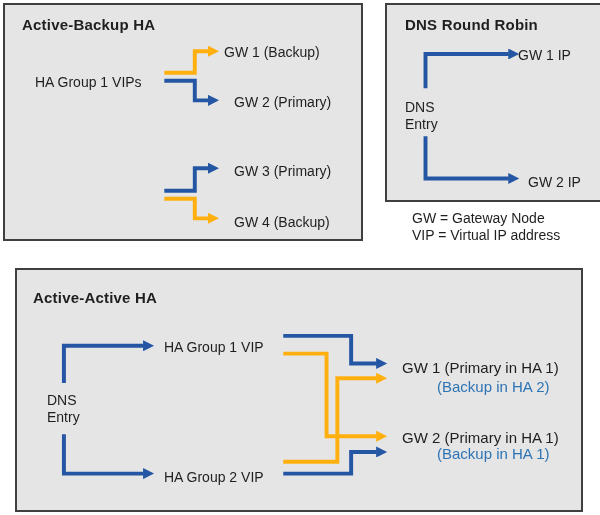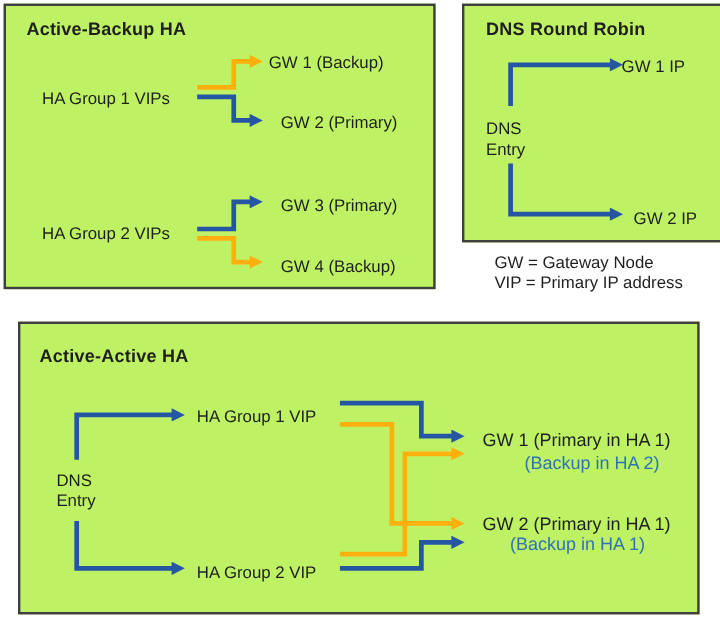--- a/index.html
+++ b/index.html
@@ -3,21 +3,21 @@
 <meta charset="utf-8">
 <style>
   html,body{margin:0;padding:0;background:#fff;}
   .canvas{
     position:relative;width:600px;height:515px;background:#ffffff;
     font-family:"Liberation Sans","DejaVu Sans",sans-serif;
     color:var(--text,#1f1f1f);overflow:hidden;
   }
   .panel{
     position:absolute;box-sizing:border-box;
-    border:2px solid var(--border,#3f3f3f);background:#bef264;
+    border:2px solid var(--border,#3f3f3f);background:#e5e5e5;
   }
   .panel svg{position:absolute;left:0;top:0;width:100%;height:100%;display:block;}
   .title{
     position:absolute;margin:0;font-size:15px;font-weight:bold;
     letter-spacing:.2px;white-space:nowrap;
   }
   .lbl{
     position:absolute;font-size:14px;line-height:16px;white-space:nowrap;
   }
   .lbl.big{font-size:15px;}
@@ -52,55 +52,54 @@
     <svg viewBox="0 0 360 238">
       <path d="M161,69 H192 V47 H206" class="stroke-orange" marker-end="url(#ah-orange)"></path>
       <path d="M161,77 H192 V97 H206" class="stroke-blue" marker-end="url(#ah-blue)"></path>
       <path d="M161,189 H192 V166 H206" class="stroke-blue" marker-end="url(#ah-blue)"></path>
       <path d="M161,197 H192 V217 H206" class="stroke-orange" marker-end="url(#ah-orange)"></path>
     </svg>
     <h2 class="title" style="left:17px;top:11px;">Active-Backup HA</h2>
     <span class="lbl" style="left:30px;top:69px;">HA Group 1 VIPs</span>
     <span class="lbl" style="left:219px;top:39px;">GW 1 (Backup)</span>
     <span class="lbl" style="left:229px;top:89px;">GW 2 (Primary)</span>
-    <span class="lbl" style="left:30px;top:181px;">HA Group 2 VIPs</span>
     <span class="lbl" style="left:229px;top:158px;">GW 3 (Primary)</span>
     <span class="lbl" style="left:229px;top:209px;">GW 4 (Backup)</span>
   </section>
 
   <section class="panel" style="left:385px;top:3px;width:228px;height:199px;">
     <svg viewBox="0 0 212 199">
       <path d="M31,85 V50 H116" class="stroke-blue" marker-end="url(#ah-blue)"></path>
       <path d="M31,134 V177 H116" class="stroke-blue" marker-end="url(#ah-blue)"></path>
     </svg>
     <h2 class="title" style="left:18px;top:11px;">DNS Round Robin</h2>
     <span class="lbl two-line" style="left:18px;top:94px;">DNS
 Entry</span>
     <span class="lbl" style="left:131px;top:42px;">GW 1 IP</span>
     <span class="lbl" style="left:141px;top:169px;">GW 2 IP</span>
   </section>
 
   <div class="legend">
     <div>GW = Gateway Node</div>
-    <div>VIP = Primary IP address</div>
+    <div>VIP = Virtual IP address</div>
   </div>
 
   <section class="panel" style="left:15px;top:268px;width:568px;height:244px;">
     <svg viewBox="0 0 568 244">
       <path d="M45,115 V77 H126" class="stroke-blue" marker-end="url(#ah-blue)"></path>
       <path d="M45,167 V207 H126" class="stroke-blue" marker-end="url(#ah-blue)"></path>
       <path d="M268,85 H312 V169 H363" class="stroke-orange" marker-end="url(#ah-orange)"></path>
       <path d="M268,195 H323 V110 H363" class="stroke-orange" marker-end="url(#ah-orange)"></path>
       <path d="M268,67 H337 V95 H363" class="stroke-blue" marker-end="url(#ah-blue)"></path>
       <path d="M268,207 H337 V185 H363" class="stroke-blue" marker-end="url(#ah-blue)"></path>
     </svg>
     <h2 class="title" style="left:16px;top:19px;">Active-Active HA</h2>
     <span class="lbl two-line" style="left:30px;top:122px;">DNS
 Entry</span>
     <span class="lbl" style="left:147px;top:69px;">HA Group 1 VIP</span>
     <span class="lbl" style="left:147px;top:199px;">HA Group 2 VIP</span>
     <span class="lbl big" style="left:385px;top:90px;">GW 1 (Primary in HA 1)</span>
     <span class="lbl big accent" style="left:420px;top:109px;">(Backup in HA 2)</span>
     <span class="lbl big" style="left:385px;top:160px;">GW 2 (Primary in HA 1)</span>
-    <span class="lbl big accent" style="left:408px;top:176px;text-align:right;">(Backup in HA 1)</span>
+    <span class="lbl big accent" style="left:420px;top:176px;text-align:right;">(Backup in HA 1)</span>
   </section>
 
 </div>
 
 </body></html>

